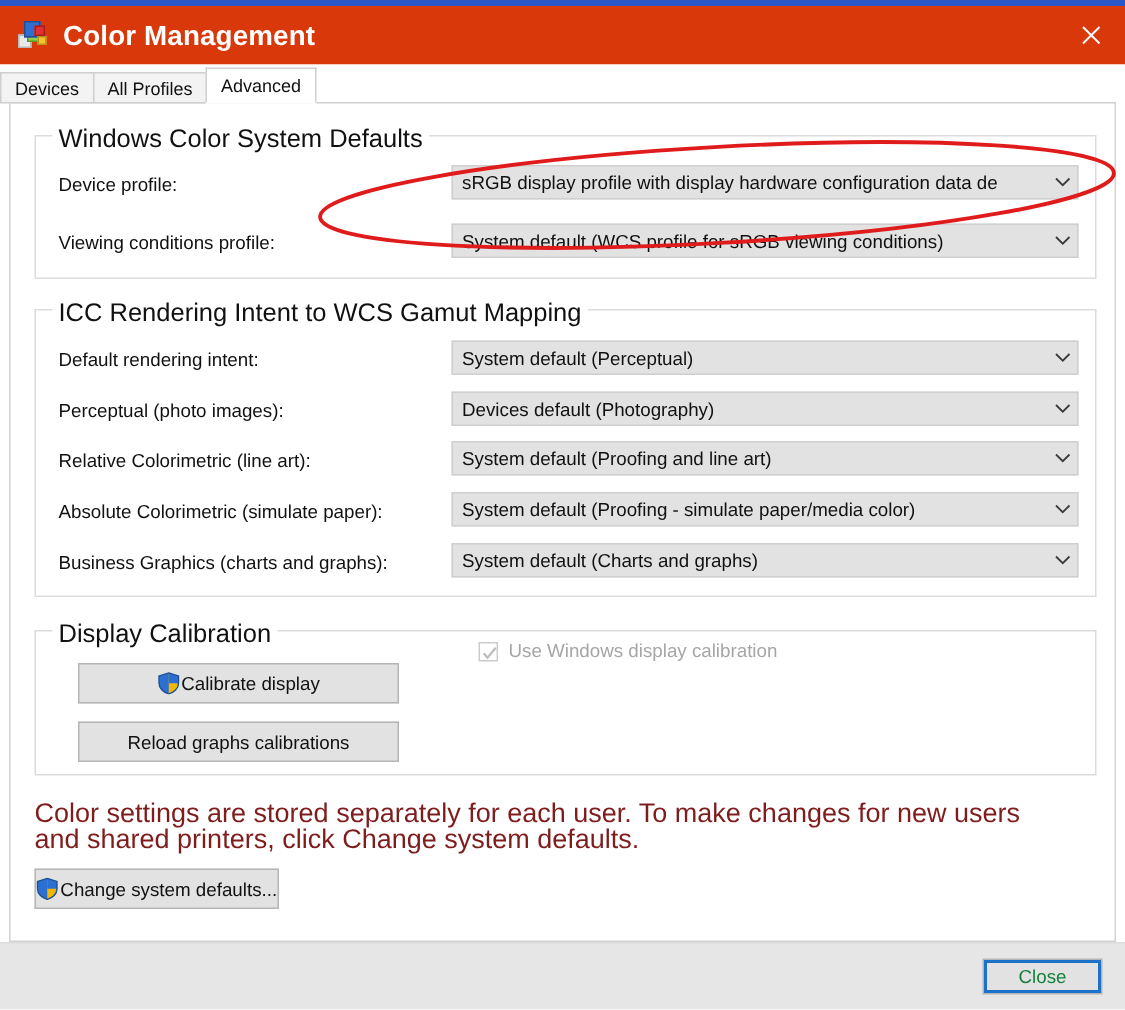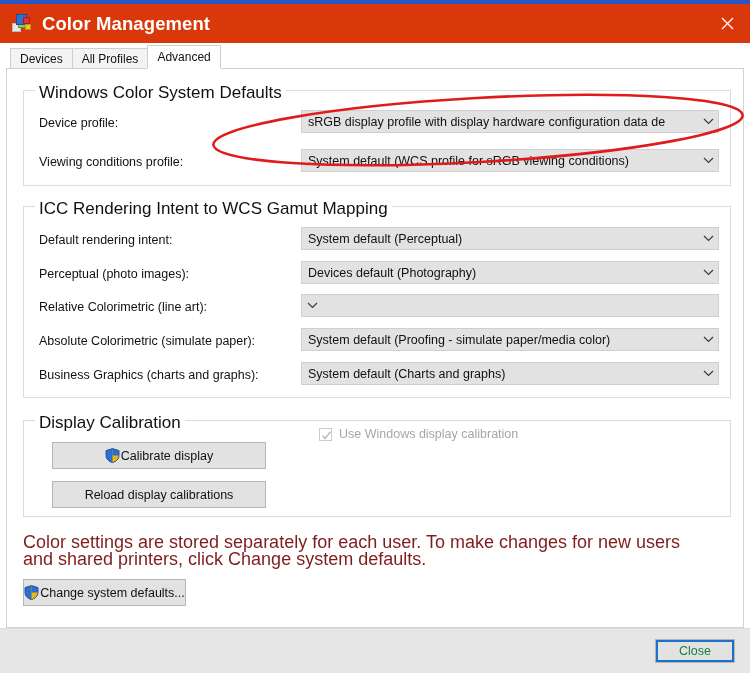--- a/index.html
+++ b/index.html
@@ -79,21 +79,20 @@
     justify-content: center;
     cursor: default;
   }
   .title-close svg { display:block; }
 
   
   .tabstrip {
     flex: 0 0 auto;
     height: 26px;
     background: #ffffff;
-    padding-left: 10px;
     display: flex;
     align-items: flex-end;
     box-sizing: border-box;
     position: relative;
   }
   .tab {
     font-size: 12px;
     line-height: 1;
     padding: 5px 9px 5px 9px;
     border: 1px solid #cfcfcf;
@@ -355,20 +354,21 @@
       <div class="combo-text">Devices default (Photography)</div>
       <div class="combo-arrow">
         <svg width="11" height="7" viewBox="0 0 11 7">
             <polyline points="1,1 5.5,5.5 10,1" fill="none" stroke="#3b3b3b" stroke-width="1.2"></polyline>
           </svg>
       </div>
     </div>
 
     <div class="row-label" style="left:32px; top:231px;">Relative Colorimetric (line art):</div>
     <div class="combo" style="left:294px; top:225px; width:418px;">
+      <div class="combo-text">System default (Proofing and line art)</div>
       <div class="combo-arrow">
         <svg width="11" height="7" viewBox="0 0 11 7">
             <polyline points="1,1 5.5,5.5 10,1" fill="none" stroke="#3b3b3b" stroke-width="1.2"></polyline>
           </svg>
       </div>
     </div>
 
     <div class="row-label" style="left:32px; top:265px;">Absolute Colorimetric (simulate paper):</div>
     <div class="combo" style="left:294px; top:259px; width:418px;">
       <div class="combo-text">System default (Proofing - simulate paper/media color)</div>
@@ -400,21 +400,21 @@
           <path d="M7.5 0.6 L14 2.6 L14 7.5 C14 11 11 13.7 7.5 14.6 Z" fill="#f2b705"></path>
           <path d="M7.5 0.6 L1 2.6 L1 7.5 C1 11 4 13.7 7.5 14.6 L7.5 0.6 Z" fill="#2b6fd0"></path>
           <path d="M7.5 0.6 L14 2.6 L14 7.5 L7.5 7.5 Z" fill="#2b6fd0"></path>
           <path d="M7.5 0.6 L14 2.6 L14 7.5 C14 11 11 13.7 7.5 14.6 C4 13.7 1 11 1 7.5 L1 2.6 Z" fill="none" stroke="#1d4f96" stroke-width="0.9"></path>
         </svg>
       </span>
       <span>Calibrate display</span>
     </div>
 
     <div class="btn" style="left:45px; top:412px; width:214px; height:27px;">
-      <span>Reload display calibrations</span>
+      <span>Reload graphs calibrations</span>
     </div>
 
     <div class="checkrow" style="left:312px; top:358px;">
       <span class="checkbox">
         <svg width="11" height="11" viewBox="0 0 11 11">
           <polyline points="1.5,5.5 4,8.5 9.5,1.8" fill="none" stroke="#bdbdbd" stroke-width="1.5"></polyline>
         </svg>
       </span>
       <span class="check-label">Use Windows display calibration</span>
     </div>

